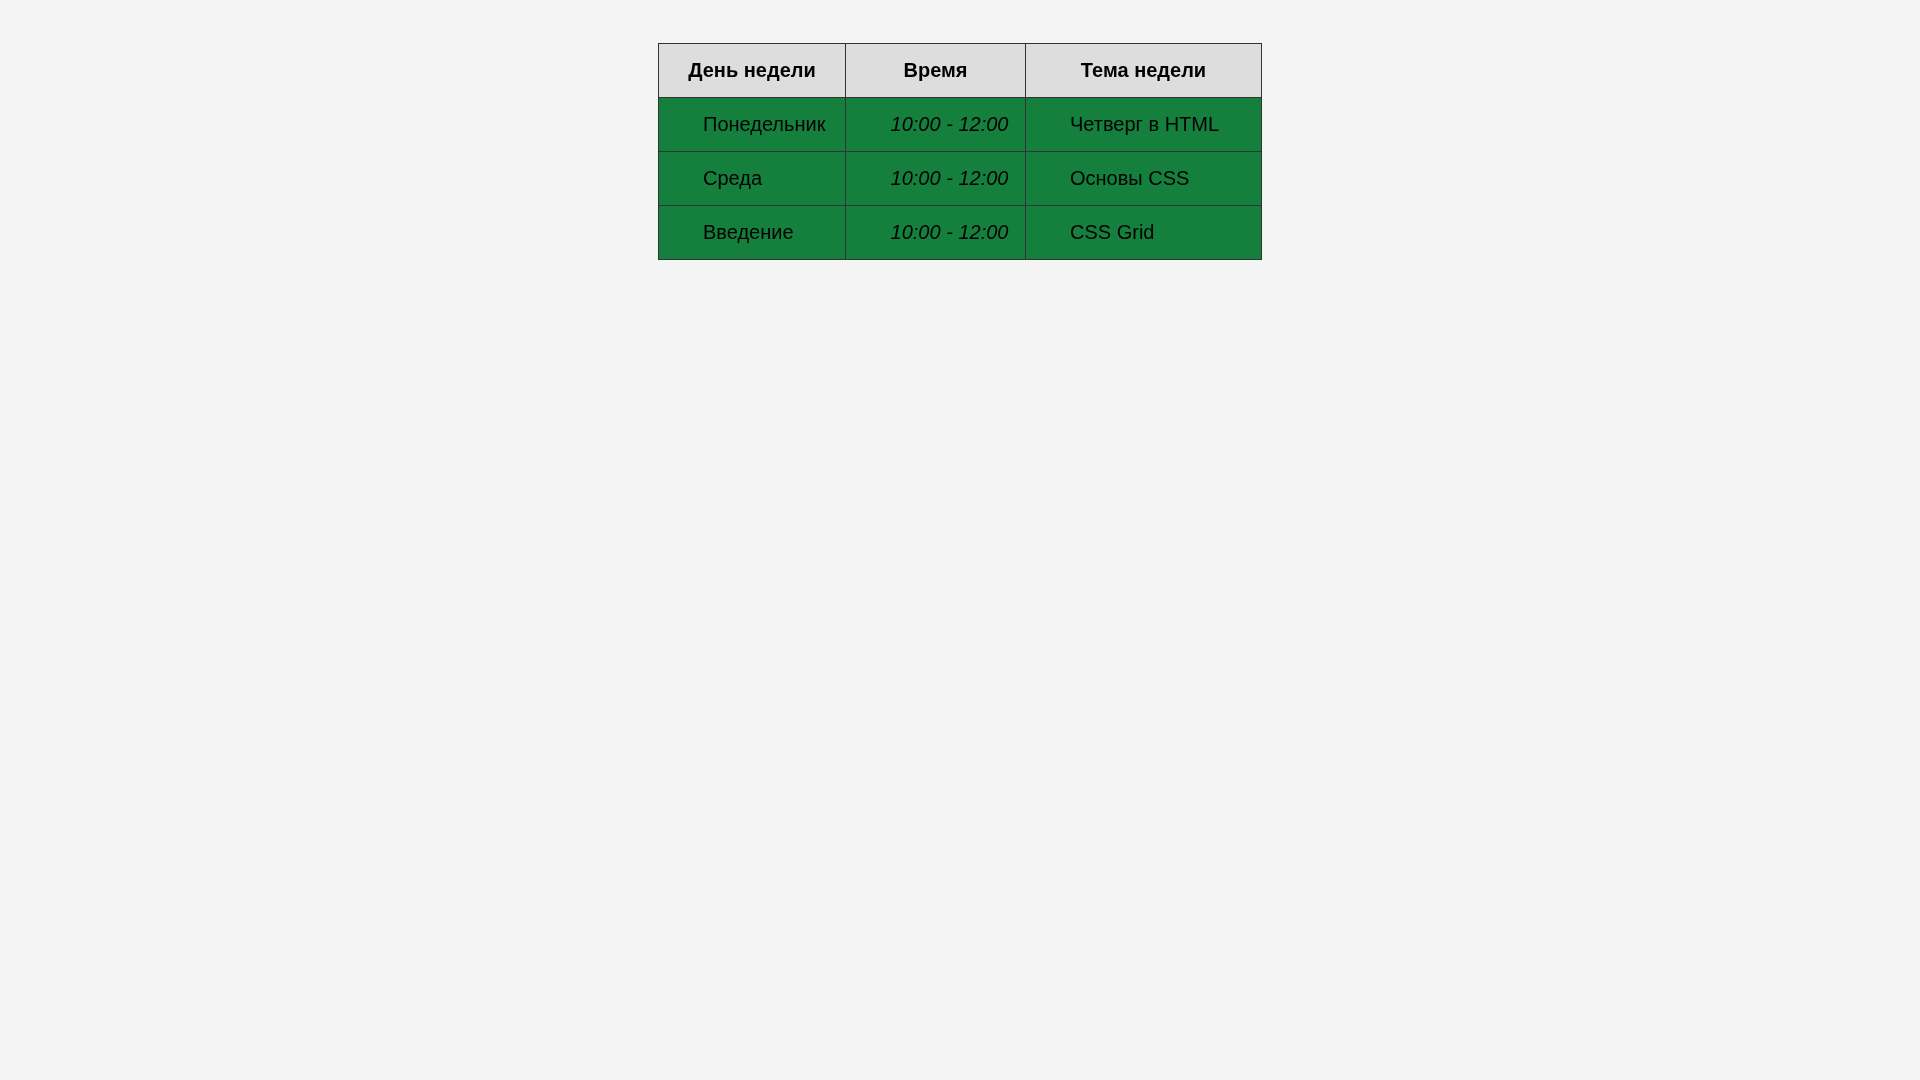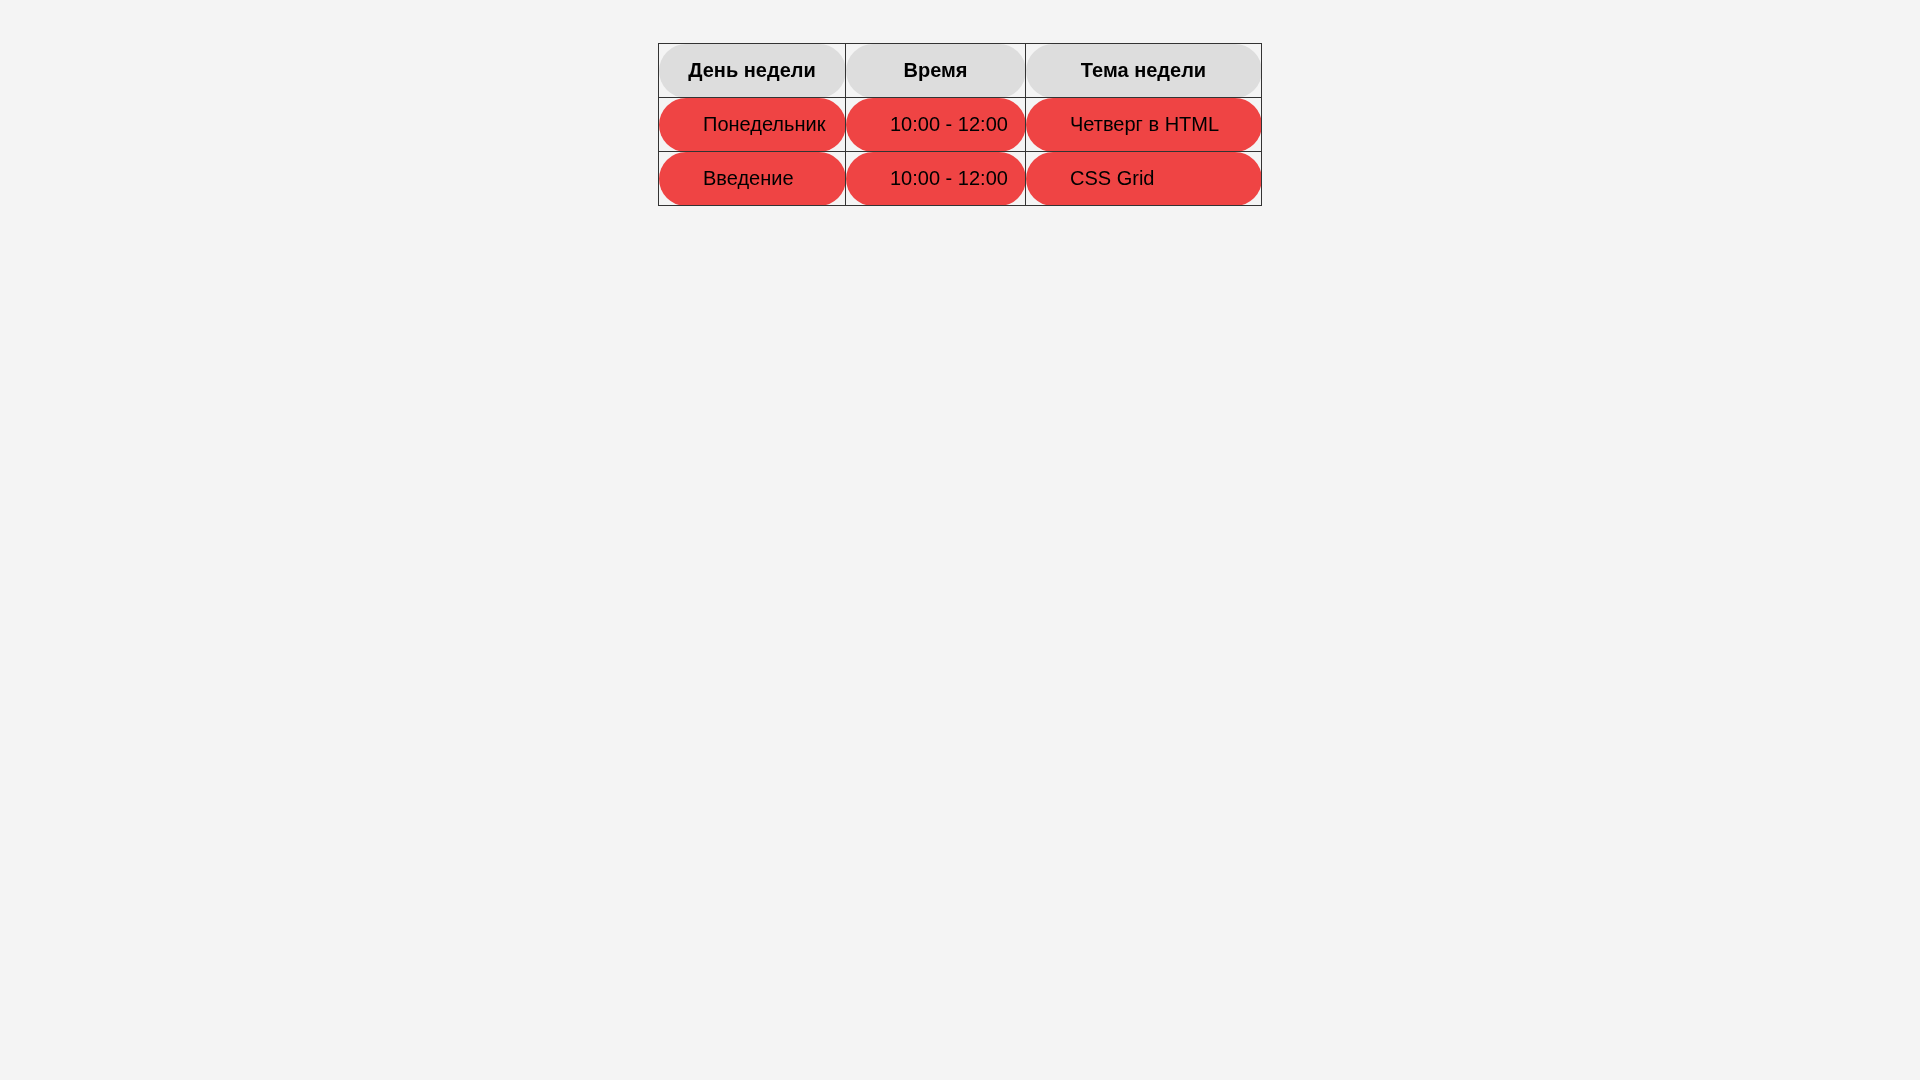--- a/index.html
+++ b/index.html
@@ -1,15 +1,15 @@
 <!DOCTYPE html>
 <html lang="ru"><head>
 <meta charset="utf-8">
 <style>
-  * { box-sizing: border-box; border-radius: 30px; }
+  * { box-sizing: border-box; }
   html, body {
     margin: 0;
     padding: 0;
   }
   body {
     width: 1920px;
     height: 1080px;
     background: #f4f4f4;
     font-family: "Liberation Sans", sans-serif;
     color: #000;
@@ -25,25 +25,27 @@
   .schedule td {
     border: 1px solid #333;
     padding: 14px 16px;
   }
   .schedule th {
     background: #ddd;
     font-weight: bold;
     text-align: center;
   }
   .schedule td {
-    background: #ef4444;
+    background: #15803d;
     text-align: left;
     padding-left: 44px;
   }
   .schedule td.time {
+    text-align: center;
+    font-style: italic;
   }
   .col-day   { width: 187px; }
   .col-time  { width: 180px; }
   .col-topic { width: 236px; }
 </style>
 </head>
 <body>
 
 <table class="schedule">
   <colgroup>
@@ -58,18 +60,23 @@
       <th>Тема недели</th>
     </tr>
   </thead>
   <tbody>
     <tr>
       <td class="day">Понедельник</td>
       <td class="time">10:00 - 12:00</td>
       <td class="topic">Четверг в HTML</td>
     </tr>
     <tr>
+      <td class="day">Среда</td>
+      <td class="time">10:00 - 12:00</td>
+      <td class="topic">Основы CSS</td>
+    </tr>
+    <tr>
       <td class="day">Введение</td>
       <td class="time">10:00 - 12:00</td>
       <td class="topic">CSS Grid</td>
     </tr>
   </tbody>
 </table>
 
 </body></html>

